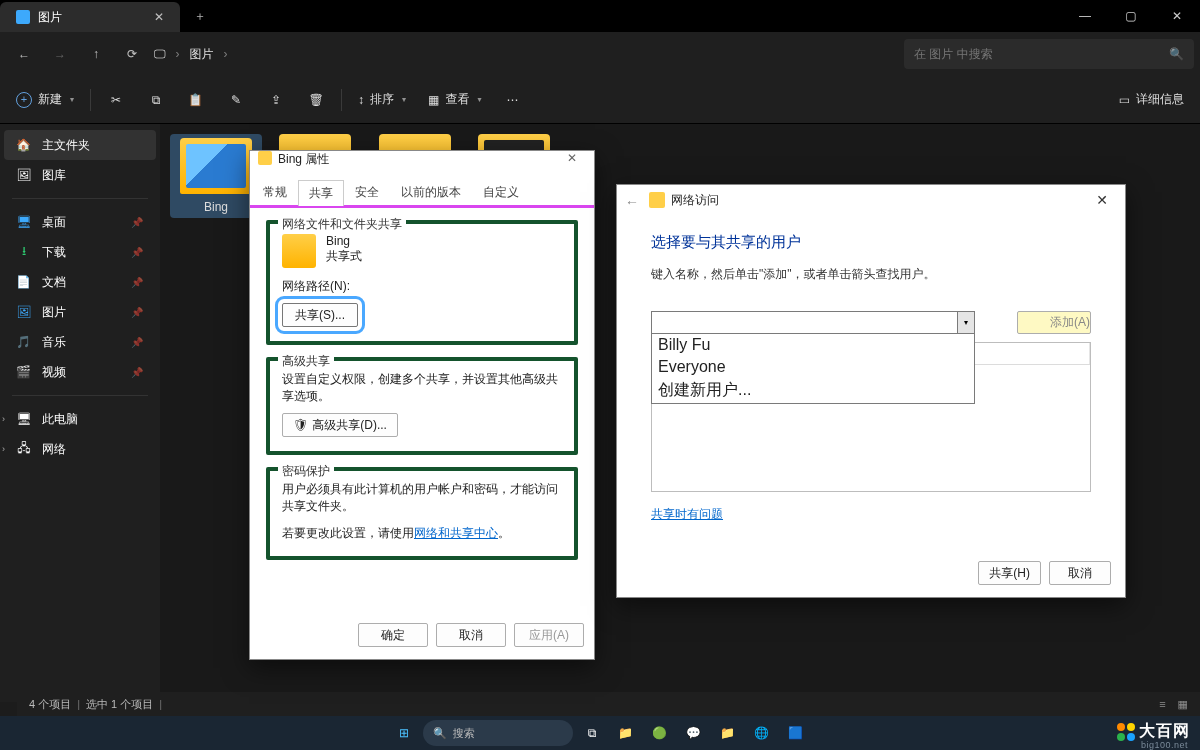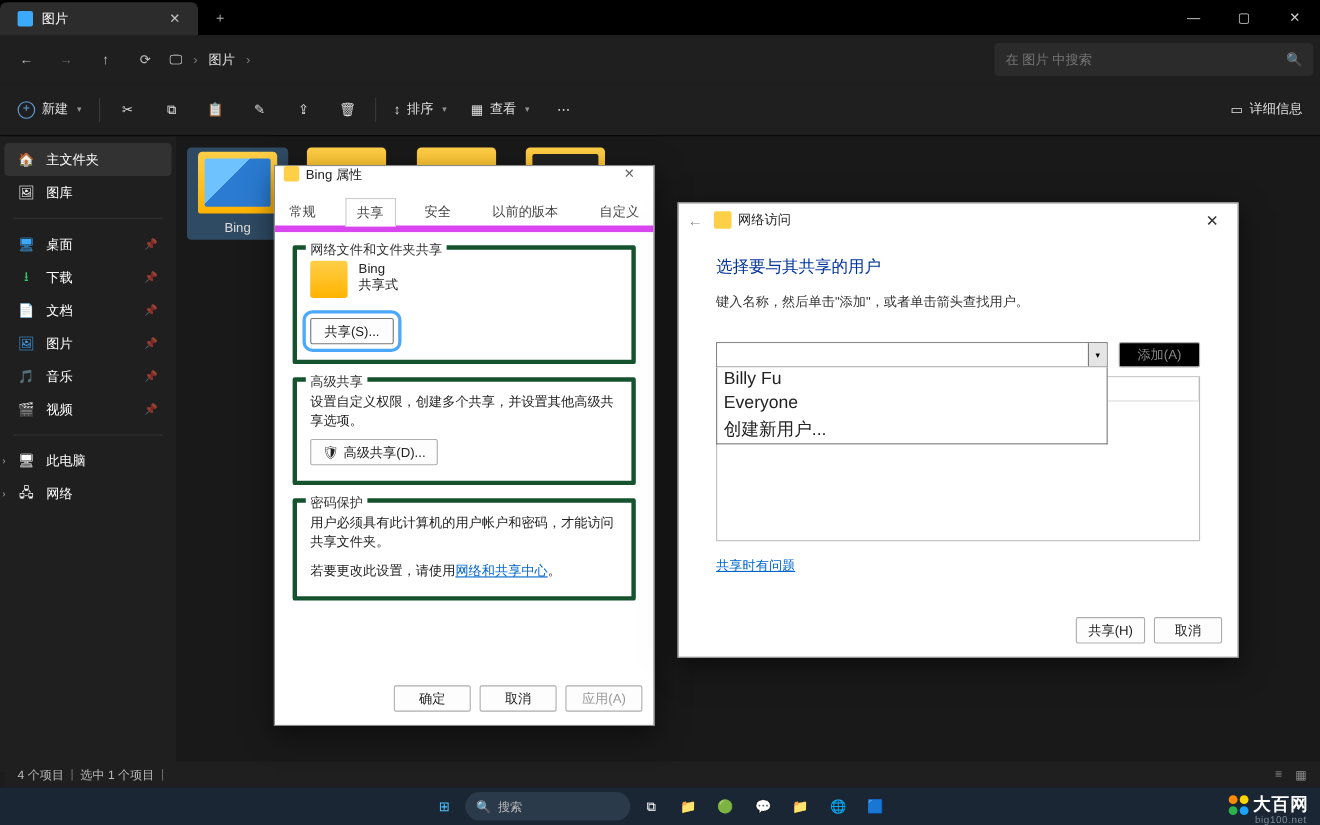--- a/index.html
+++ b/index.html
@@ -46,21 +46,21 @@
 .content { flex: 1; background: #191919; padding: 10px; position: relative; }
 .fitem { display: inline-flex; flex-direction: column; align-items: center; width: 92px; margin-right: 4px; vertical-align: top; }
 .fthumb { width: 72px; height: 56px; background: linear-gradient(#ffcf48,#ffb300); border-radius: 4px 4px 2px 2px; position: relative; margin-bottom: 6px; }
 .fthumb.pic::after { content: ""; position: absolute; inset: 6px; background: linear-gradient(135deg,#6ec3ff 40%,#2a7bd1 40%); border-radius: 2px; }
 .fthumb.dark::after { content: ""; position: absolute; inset: 6px; background: #222; border-radius: 2px; }
 .flabel { font-size: 12px; color: #ddd; text-align: center; }
 .fitem.sel { background: #2f4a63; border-radius: 4px; padding: 4px; }
 .fitem.sel .flabel { background: #2f4a63; }
 
 
-.status { position: absolute; left: 4px; right: 0; bottom: 34px; height: 24px; background: #1f1f1f; display: flex; align-items: center; padding: 0 12px; font-size: 11px; color: #bbb; gap: 4px; }
+.status { position: absolute; left: 17px; right: 0; bottom: 34px; height: 24px; background: #1f1f1f; display: flex; align-items: center; padding: 0 12px; font-size: 11px; color: #bbb; gap: 4px; }
 .status .ssep { margin: 0 2px; opacity: .5; }
 .status .vbtn { margin-left: auto; opacity: .7; }
 
 
 .taskbar { position: absolute; left: 0; right: 0; bottom: 0; height: 34px; background: #1a2633; display: flex; align-items: center; }
 .taskbar .center { margin: 0 auto; display: flex; align-items: center; gap: 4px; }
 .taskbar .tb { width: 30px; height: 30px; display: flex; align-items: center; justify-content: center; border-radius: 4px; }
 .taskbar .searchbox { height: 26px; width: 150px; background: #2b3a4a; border-radius: 14px; display: flex; align-items: center; padding: 0 10px; gap: 6px; color: #bbb; font-size: 11px; }
 .taskbar .tray { position: absolute; right: 8px; display: flex; align-items: center; gap: 10px; color: #ccc; font-size: 11px; }
 
@@ -71,21 +71,21 @@
 .big100 .logomark i { display:block; border-radius:50%; }
 .big100 .txt { color:#fff; font-size:16px; font-weight:700; letter-spacing:1px; }
 .big100 .sub { color:#7a8a99; font-size:9px; letter-spacing:0.5px; margin-right:2px; margin-top:-2px; }
 
 
 .dlg { position: absolute; background: #fff; color: #222; border: 1px solid #888; box-shadow: 0 8px 24px rgba(0,0,0,.5); font-size: 12px; }
 .dlg1 { left: 249px; top: 150px; width: 346px; height: 510px; }
 .dlg-title { height: 28px; display: flex; align-items: flex-start; padding: 0 8px; gap: 6px; }
 .dlg-title .dicon { width: 14px; height: 14px; background: #ffcf48; border-radius: 2px; }
 .dlg-title .xbtn { margin-left: auto; width: 28px; text-align: center; color: #666; }
-.tabs { display: flex; border-bottom: 6px solid #d946ef; padding: 0 2px; justify-content: space-between; }
+.tabs { display: flex; border-bottom: 3px solid #d946ef; padding: 0 2px; }
 .tabs .dt { padding: 4px 10px; border: 1px solid transparent; border-bottom: none; color: #444; }
 .tabs .dt.act { border-color: #ccc; background: #fff; position: relative; top: 1px; }
 .dbody { padding: 12px 16px; }
 .group { border: 4px solid #14532d; border-radius: 2px; padding: 10px 12px 14px; margin-bottom: 12px; position: relative; }
 .group h4 { position: absolute; top: -8px; left: 8px; background: #fff; padding: 0 4px; font-weight: normal; font-size: 12px; color: #333; }
 .grow { display: flex; gap: 10px; align-items: flex-start; }
 .gicon { width: 34px; height: 34px; background: linear-gradient(#ffcf48,#ffb300); border-radius: 3px; }
 .grow2 { margin-top: 10px; }
 .wbtn { display: inline-block; min-width: 76px; height: 24px; line-height: 22px; text-align: center; border: 1px solid #adadad; background: #fdfdfd; border-radius: 2px; margin-top: 8px; color: #222; padding: 0 10px; }
 .wbtn.hl { outline: 3px solid #4aa8ff; outline-offset: 4px; border-color:#777; }
@@ -100,21 +100,21 @@
 .dlg2 .hdr .xbtn { margin-left: auto; width: 30px; text-align: center; color: #333; font-size: 14px; }
 .dlg2 .hdr .back { color: #888; font-size: 14px; }
 .dlg2 .hdr .hicon { width: 16px; height: 16px; background: #ffcf48; border-radius: 2px; margin: 0 6px 0 10px; }
 .dlg2 .pad { padding: 18px 34px 0; }
 .dlg2 h3 { color: #003399; font-size: 15px; font-weight: 400; margin-bottom: 14px; }
 .dlg2 .hint { color: #333; margin-bottom: 28px; }
 .combo { display: flex; gap: 10px; align-items: stretch; margin-bottom: 8px; }
 .combo .inp { flex: 1; height: 23px; border: 1px solid #7a7a7a; display: flex; position: relative; }
 .combo .inp input { flex: 1; border: none; outline: none; padding: 0 4px; font-size: 12px; }
 .combo .inp .dd { width: 17px; background: #e5e5e5; border-left: 1px solid #7a7a7a; display: flex; align-items: center; justify-content: center; font-size: 8px; color: #000; }
-.combo .addb { width: 74px; border: 1px solid #adadad; background: #000000; color: #888; text-align: center; line-height: 21px; border-radius: 2px; font-size: 12px; }
+.combo .addb { width: 74px; border: 1px solid #adadad; background: #fef9c3; color: #888; text-align: right; line-height: 21px; border-radius: 2px; font-size: 12px; margin-left: 32px; }
 .droplist { position: absolute; top: 22px; left: -1px; right: -1px; background: #fff; border: 1px solid #7a7a7a; border-top: none; z-index: 5; }
 .droplist div { padding: 2px 6px; font-size: 16px; }
 .sharebox { border: 1px solid #bdbdbd; height: 150px; margin-top: 4px; }
 .sharebox .colh { height: 22px; border-bottom: 1px solid #dcdcdc; background: #fff; display: flex; }
 .sharebox .colh div { padding: 3px 10px; border-right: 1px solid #e5e5e5; font-size: 12px; color: #333; }
 .sharebox .colh div:first-child { flex: 1.6; }
 .sharebox .colh div:last-child { flex: 1; }
 .dlg2 .problem { display: inline-block; margin-top: 14px; }
 .dlg2 .foot { position: absolute; right: 14px; bottom: 12px; display: flex; gap: 8px; }
 .dlg2 .foot .wbtn { min-width: 62px; margin-top: 0; font-size: 12px; }
@@ -317,20 +317,21 @@
     <div class="group">
       <h4>网络文件和文件夹共享</h4>
       <div class="grow">
         <div class="gicon"></div>
         <div>
           <div>Bing</div>
           <div>共享式</div>
         </div>
       </div>
       <div class="grow2">
+        <div>网络路径(N):</div>
       </div>
       <span class="wbtn hl">共享(S)...</span>
     </div>
     <div class="group">
       <h4>高级共享</h4>
       <div>设置自定义权限，创建多个共享，并设置其他高级共享选项。</div>
       <span class="wbtn"><span style="margin-right:4px">🛡</span><span>高级共享(D)...</span></span>
     </div>
     <div class="group">
       <h4>密码保护</h4>

